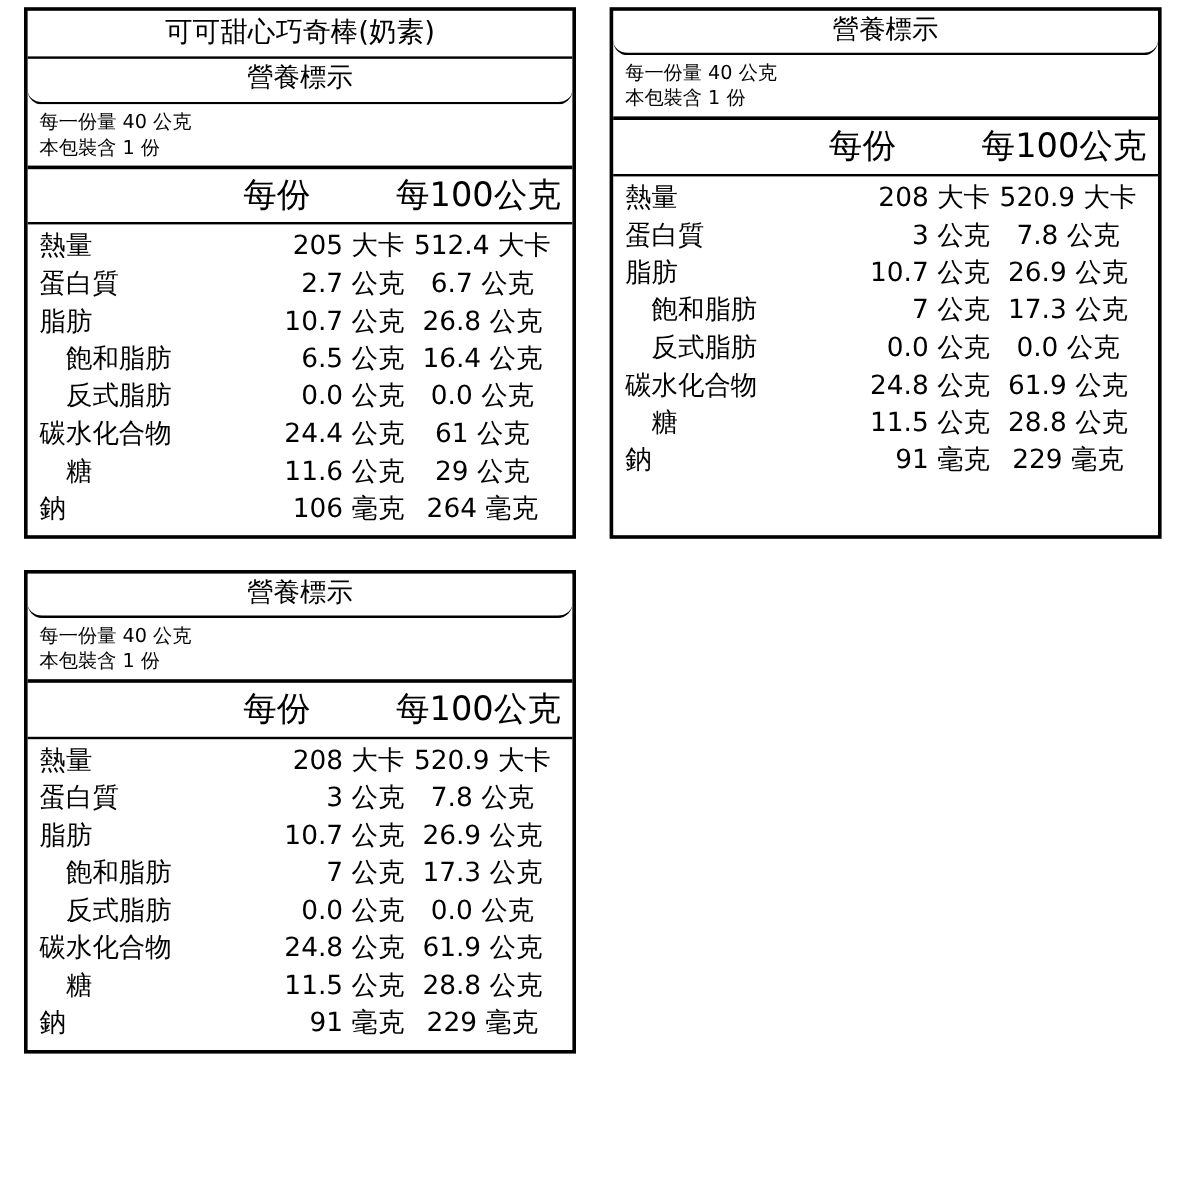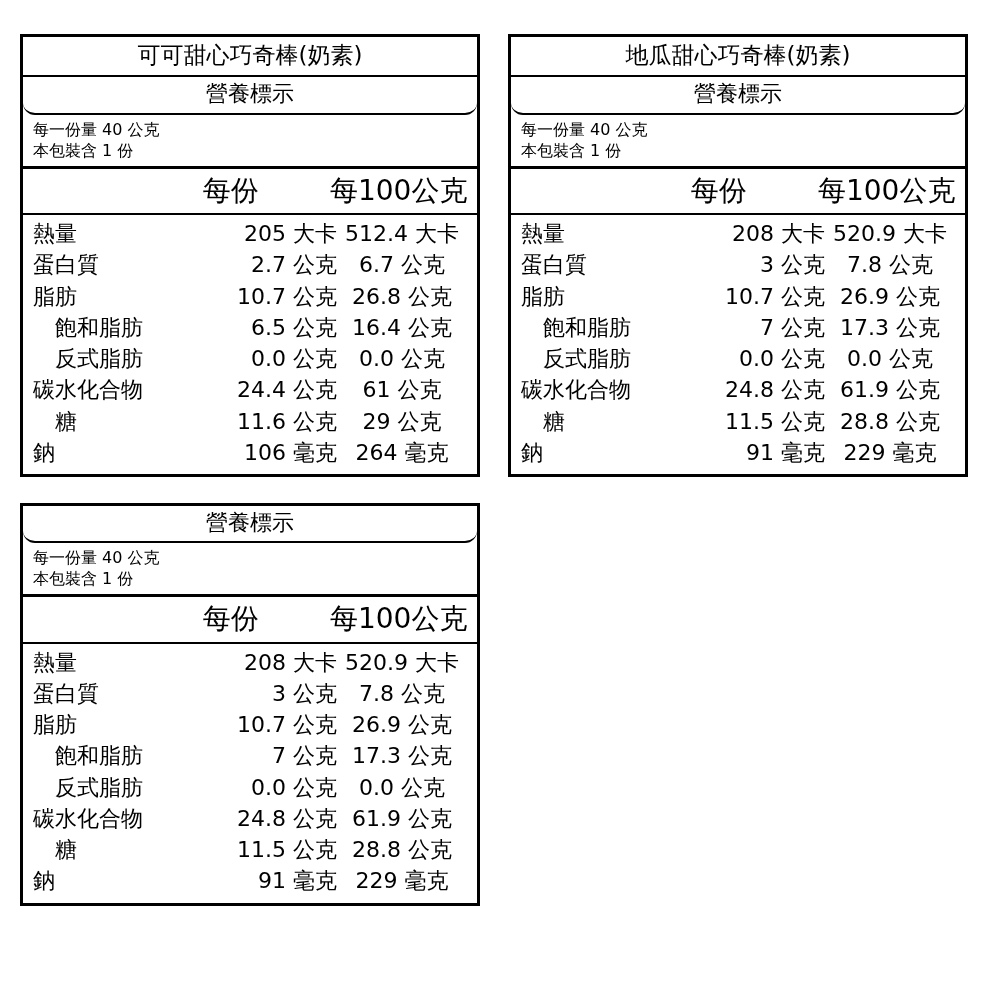--- a/index.html
+++ b/index.html
@@ -12,21 +12,21 @@
     height: 1000px;
     font-family: "DejaVu Sans", "Liberation Sans", sans-serif;
     color: #000000;
     position: relative;
   }
   .sheet {
     position: relative;
     width: 1000px;
     height: 1000px;
     box-sizing: border-box;
-    padding: 34px 20px;
+    padding: 6px 20px;
   }
   .grid {
     display: flex;
     flex-wrap: wrap;
     gap: 26px 28px;
   }
   .panel {
     width: 460px;
     border: 3px solid #000;
     box-sizing: border-box;
@@ -162,21 +162,20 @@
               <tr class="">
                 <td class="c-name">鈉</td>
                 <td class="c-per">106 毫克</td>
                 <td class="c-100">264 毫克</td>
               </tr>
             </tbody>
           </table>
         </div>
       </div>
       <div class="panel">
-        <div class="panel-title">地瓜甜心巧奇棒(奶素)</div>
         <div class="panel-subtitle">營養標示</div>
         <div class="serving">
           <div>每一份量 40 公克</div>
           <div>本包裝含  1 份</div>
         </div>
         <div class="colhead">
           <table class="nutri">
             <tbody>
               <tr class="head-row">
                 <td class="head-spacer"></td>

